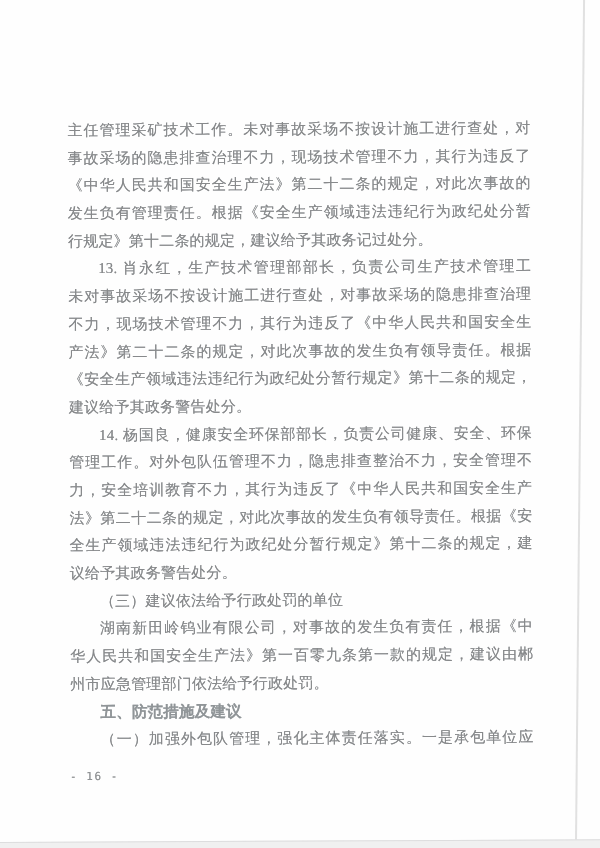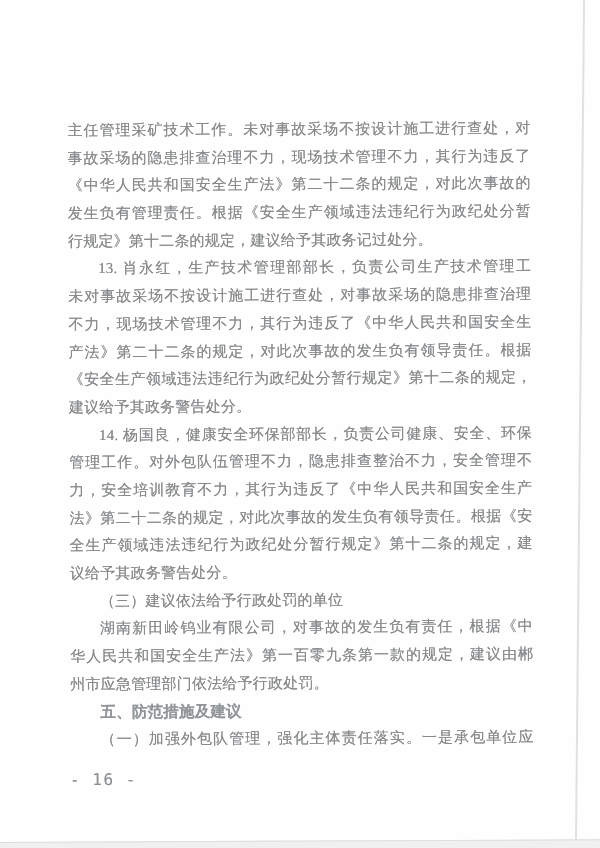--- a/index.html
+++ b/index.html
@@ -74,21 +74,21 @@
     color: #909598;
     text-shadow: 0 0 0.5px rgba(144, 149, 152, 0.7);
   }
 
   
   .page-number {
     position: absolute;
     left: 70px;
     top: 770px;
     font-family: "DejaVu Sans Mono", "Liberation Mono", monospace;
-    font-size: 16px;
+    font-size: 11px;
     letter-spacing: 1.5px;
     color: #8f9294;
     text-shadow: 0 0 0.5px rgba(143, 146, 148, 0.7);
     transform: rotate(-0.3deg);
   }
 </style>
 </head>
 <body>
 
 <div class="scan-edge-right"></div>

